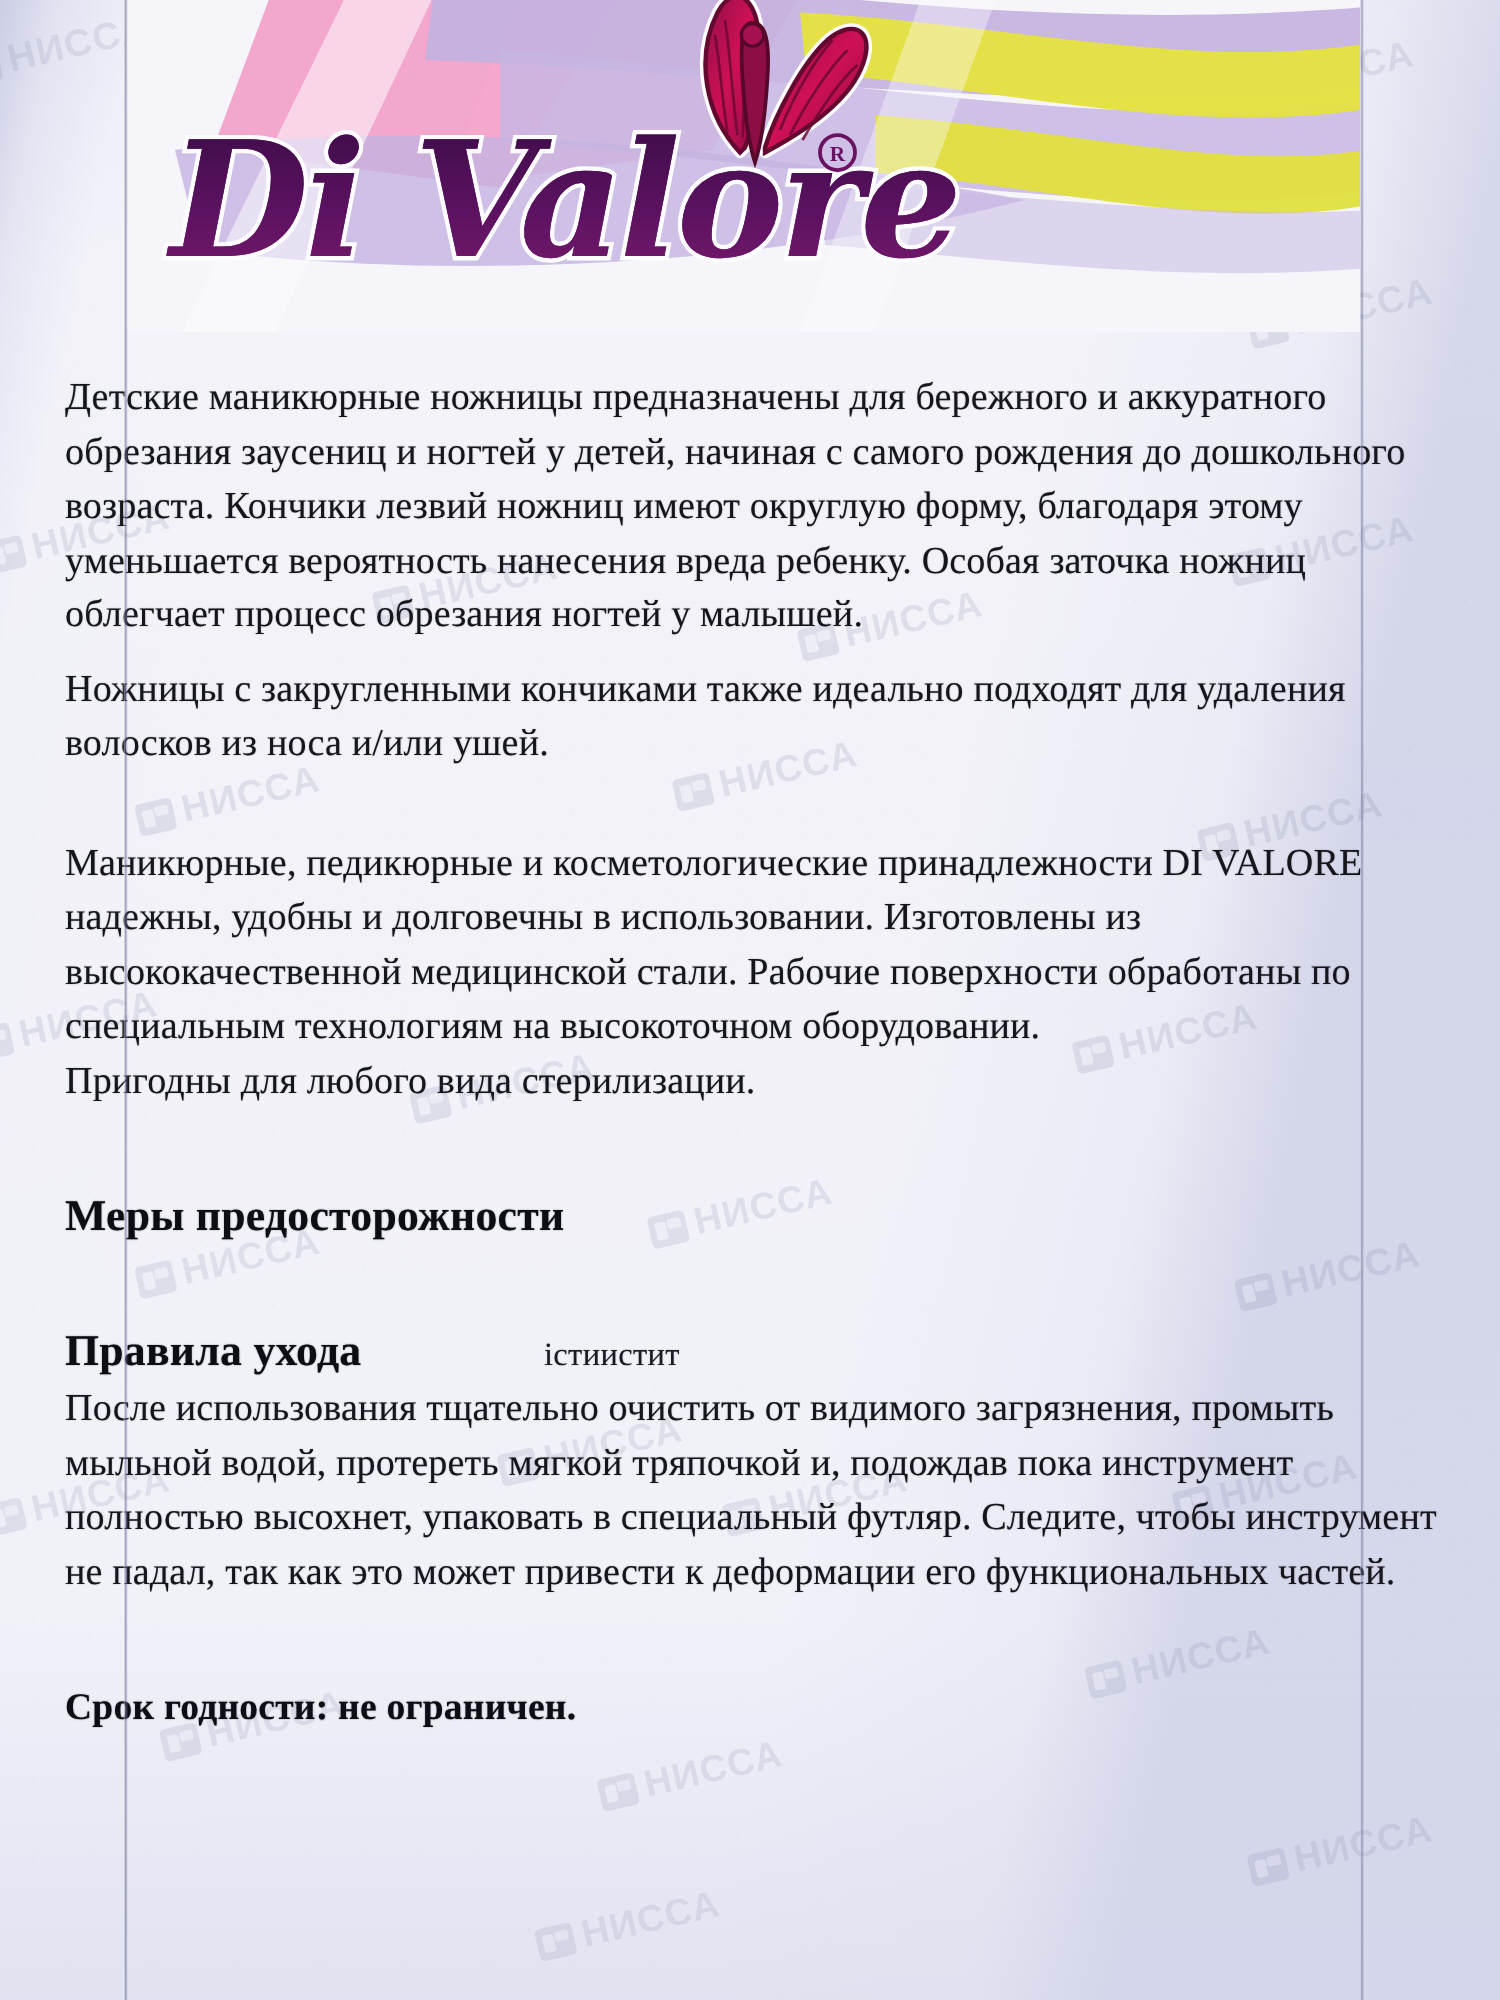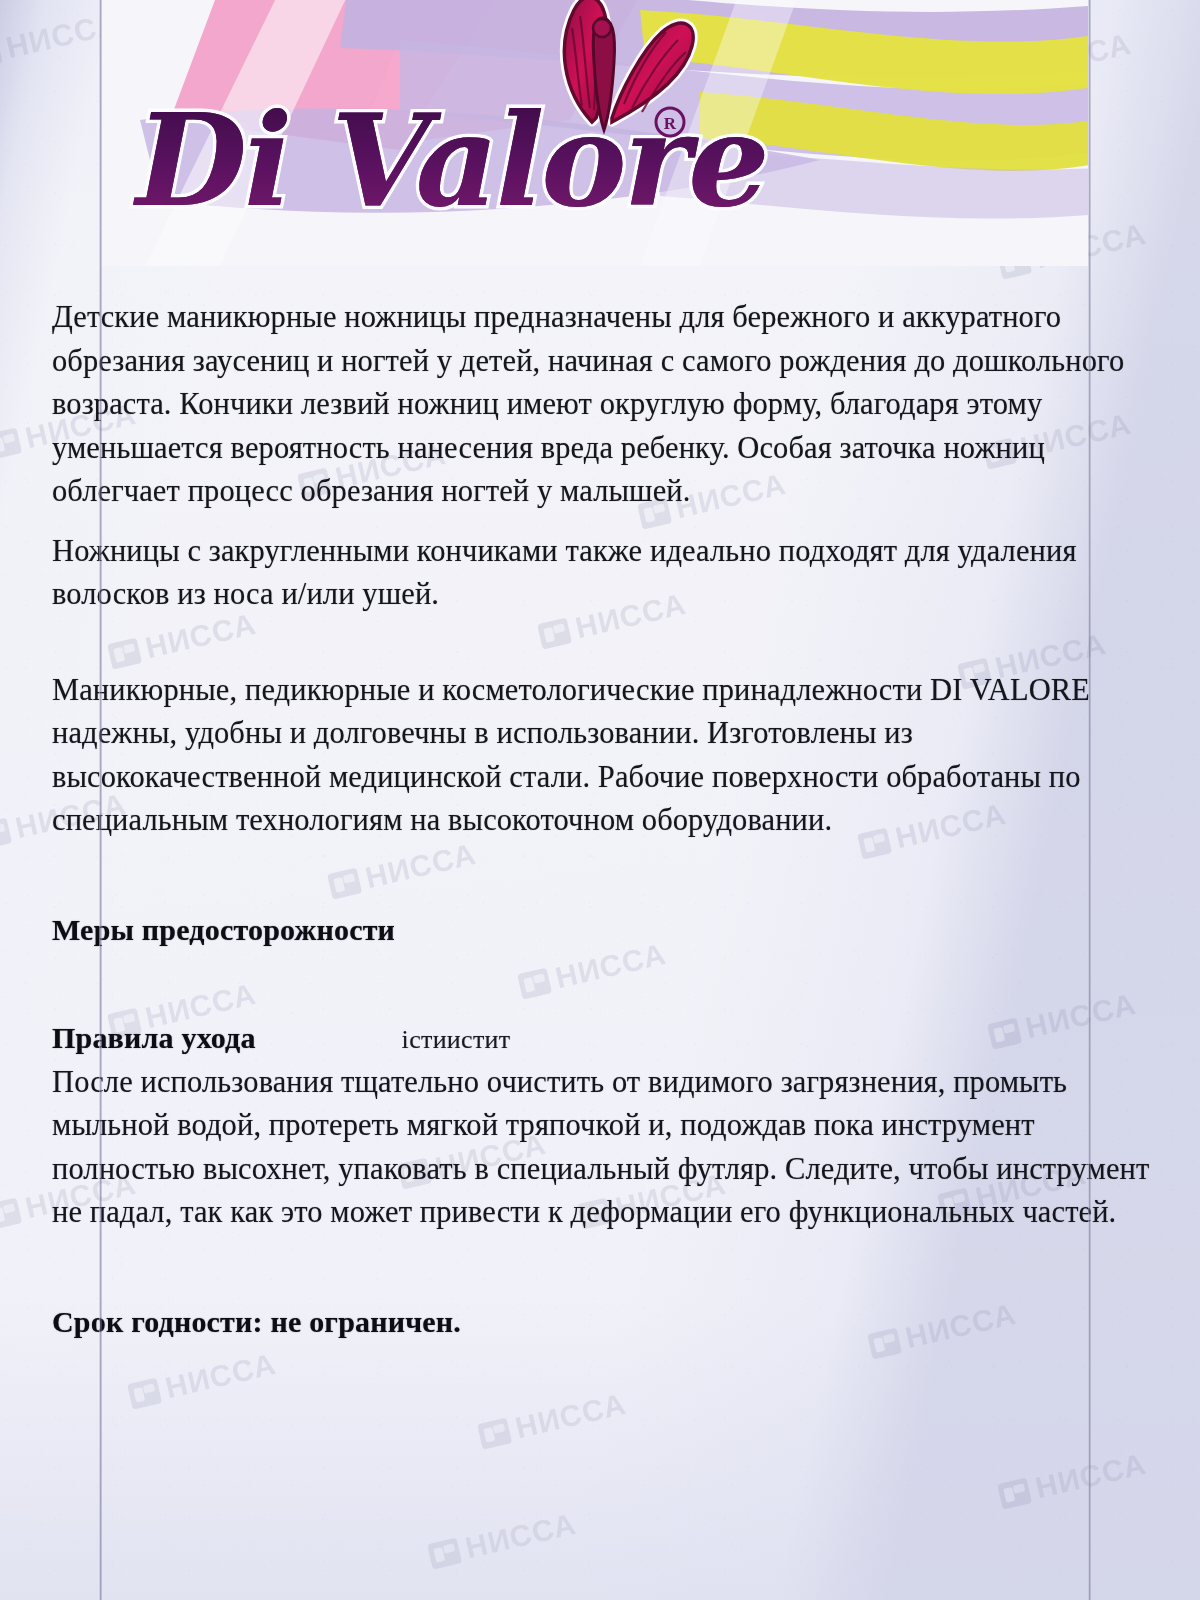--- a/index.html
+++ b/index.html
@@ -93,21 +93,21 @@
     text-shadow: 0 0 1.1px rgba(30,30,48,.42);
   }
 
   .gap-sm { height: 16px; }
   .gap-md { height: 52px; }
   .gap-lg { height: 66px; }
 
   .heading {
     margin: 0;
     color: #0d0d14;
-    font-size: 30px;
+    font-size: 35px;
     line-height: 42px;
     font-weight: bold;
     letter-spacing: .2px;
     text-shadow: 0 0 1.2px rgba(20,20,36,.55);
   }
 
   .heading-row {
     display: flex;
     align-items: baseline;
     gap: 0;
@@ -388,20 +388,21 @@
     <p class="para">Детские маникюрные ножницы предназначены для бережного и аккуратного обрезания заусениц и ногтей у детей, начиная с самого рождения до дошкольного возраста. Кончики лезвий ножниц  имеют округлую форму, благодаря этому уменьшается вероятность нанесения вреда ребенку. Особая заточка ножниц облегчает процесс обрезания ногтей у малышей.</p>
 
     <div class="gap-sm"></div>
 
     <p class="para">Ножницы с закругленными кончиками также идеально подходят для удаления волосков из носа и/или ушей.</p>
 
     <div class="gap-md"></div>
 
     <p class="para">Маникюрные, педикюрные и косметологические принадлежности DI VALORE надежны, удобны и долговечны в использовании. Изготовлены из высококачественной медицинской стали. Рабочие поверхности обработаны по специальным технологиям на высокоточном оборудовании.</p>
 
+    <p class="para">Пригодны для любого вида стерилизации.</p>
 
     <div class="gap-lg"></div>
 
     <h2 class="heading">Меры предосторожности</h2>
 
     <div class="gap-lg"></div>
 
     <div class="heading-row">
       <h2 class="heading">Правила ухода</h2>
       <span class="stray">істиистит</span>

